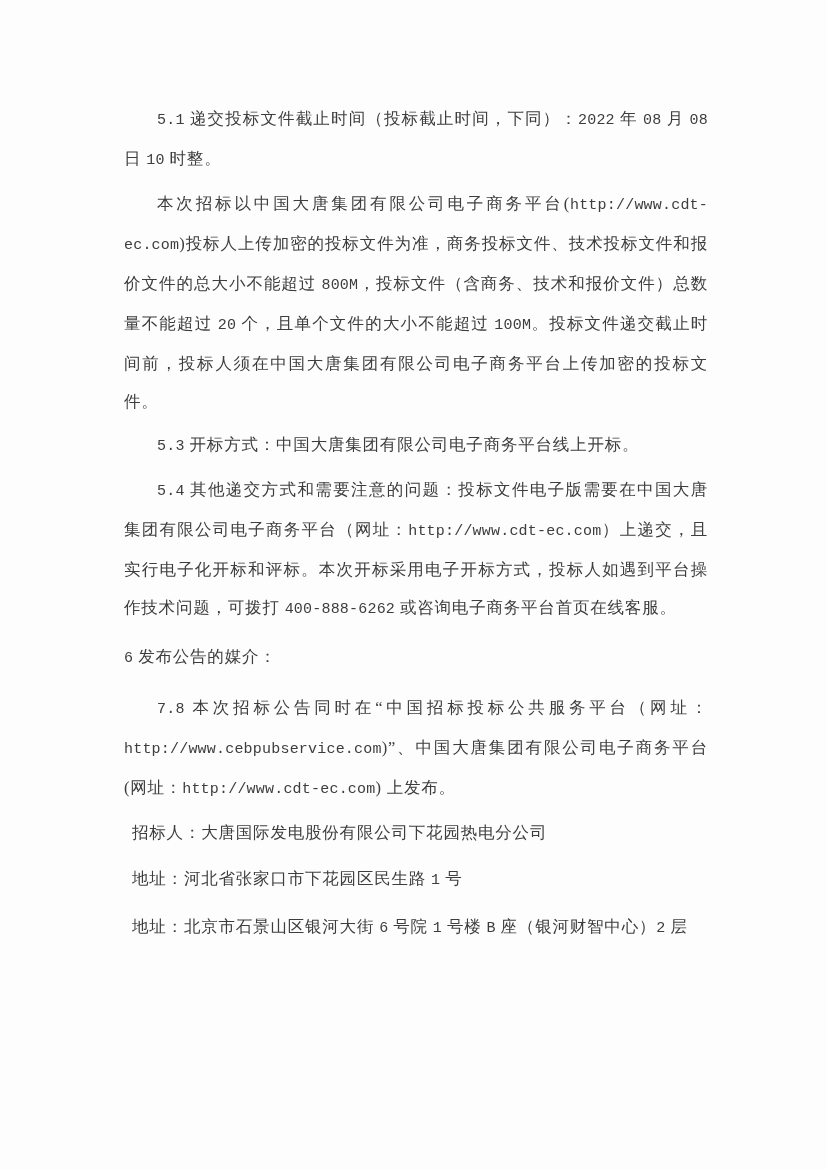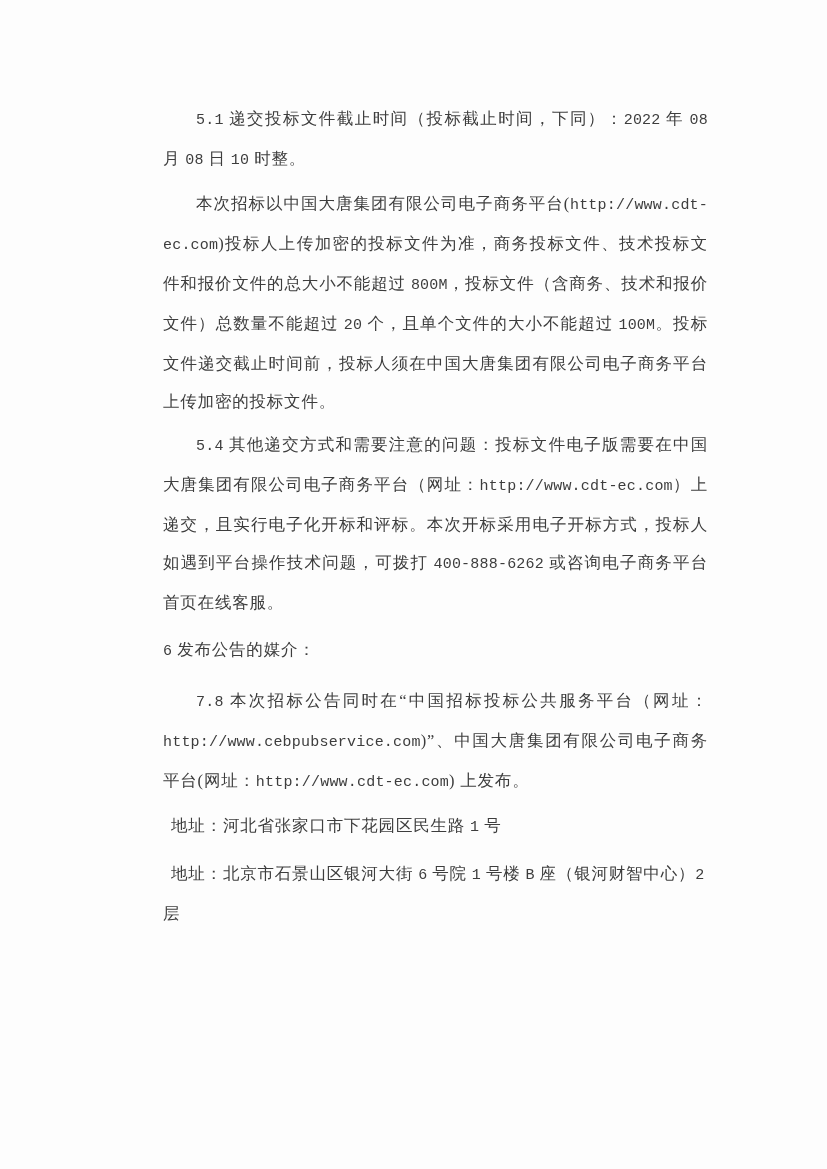--- a/index.html
+++ b/index.html
@@ -9,21 +9,20 @@
   }
   .page {
     position: relative;
     width: 827px;
     height: 1169px;
     box-sizing: border-box;
     background: #fdfdfd;
     overflow: hidden;
     font-family: "Liberation Serif", "DejaVu Serif", serif;
     color: #3d3d3d;
-    padding-left: 39px;
   }
   .content {
     box-sizing: border-box;
     padding: 100px 119px 0 124px;
   }
   .para {
     margin: 0 0 5px 0;
     font-size: 16.5px;
     line-height: 38px;
     letter-spacing: 0.8px;
@@ -49,19 +48,21 @@
     letter-spacing: 0.2px;
   }
 </style>
 </head>
 <body>
 
 <div class="page" style="background: rgb(253, 253, 253); color: rgb(61, 61, 61);">
   <div class="content">
       <p class="para body"><span class="latin">5.1</span> 递交投标文件截止时间（投标截止时间，下同）：<span class="latin">2022</span> 年 <span class="latin">08</span> 月 <span class="latin">08</span> 日 <span class="latin">10</span> 时整。</p>
       <p class="para body">本次招标以中国大唐集团有限公司电子商务平台(<span class="latin">http://www.cdt-ec.com</span>)投标人上传加密的投标文件为准，商务投标文件、技术投标文件和报价文件的总大小不能超过 <span class="latin">800M</span>，投标文件（含商务、技术和报价文件）总数量不能超过 <span class="latin">20</span> 个，且单个文件的大小不能超过 <span class="latin">100M</span>。投标文件递交截止时间前，投标人须在中国大唐集团有限公司电子商务平台上传加密的投标文件。</p>
+      <p class="para body"><span class="latin">5.3</span> 开标方式：中国大唐集团有限公司电子商务平台线上开标。</p>
       <p class="para body"><span class="latin">5.4</span> 其他递交方式和需要注意的问题：投标文件电子版需要在中国大唐集团有限公司电子商务平台（网址：<span class="latin">http://www.cdt-ec.com</span>）上递交，且实行电子化开标和评标。本次开标采用电子开标方式，投标人如遇到平台操作技术问题，可拨打 <span class="latin">400-888-6262</span> 或咨询电子商务平台首页在线客服。</p>
       <p class="para heading"><span class="latin">6</span> 发布公告的媒介：</p>
       <p class="para body"><span class="latin">7.8</span> 本次招标公告同时在“中国招标投标公共服务平台（网址：<span class="latin">http://www.cebpubservice.com</span>)”、中国大唐集团有限公司电子商务平台(网址：<span class="latin">http://www.cdt-ec.com</span>) 上发布。</p>
+      <p class="para contact">招标人：大唐国际发电股份有限公司下花园热电分公司</p>
       <p class="para contact">地址：河北省张家口市下花园区民生路 <span class="latin">1</span> 号</p>
       <p class="para contact">地址：北京市石景山区银河大街 <span class="latin">6</span> 号院 <span class="latin">1</span> 号楼 <span class="latin">B</span> 座（银河财智中心）<span class="latin">2</span> 层</p>
     </div>
 </div>
 
 </body></html>

